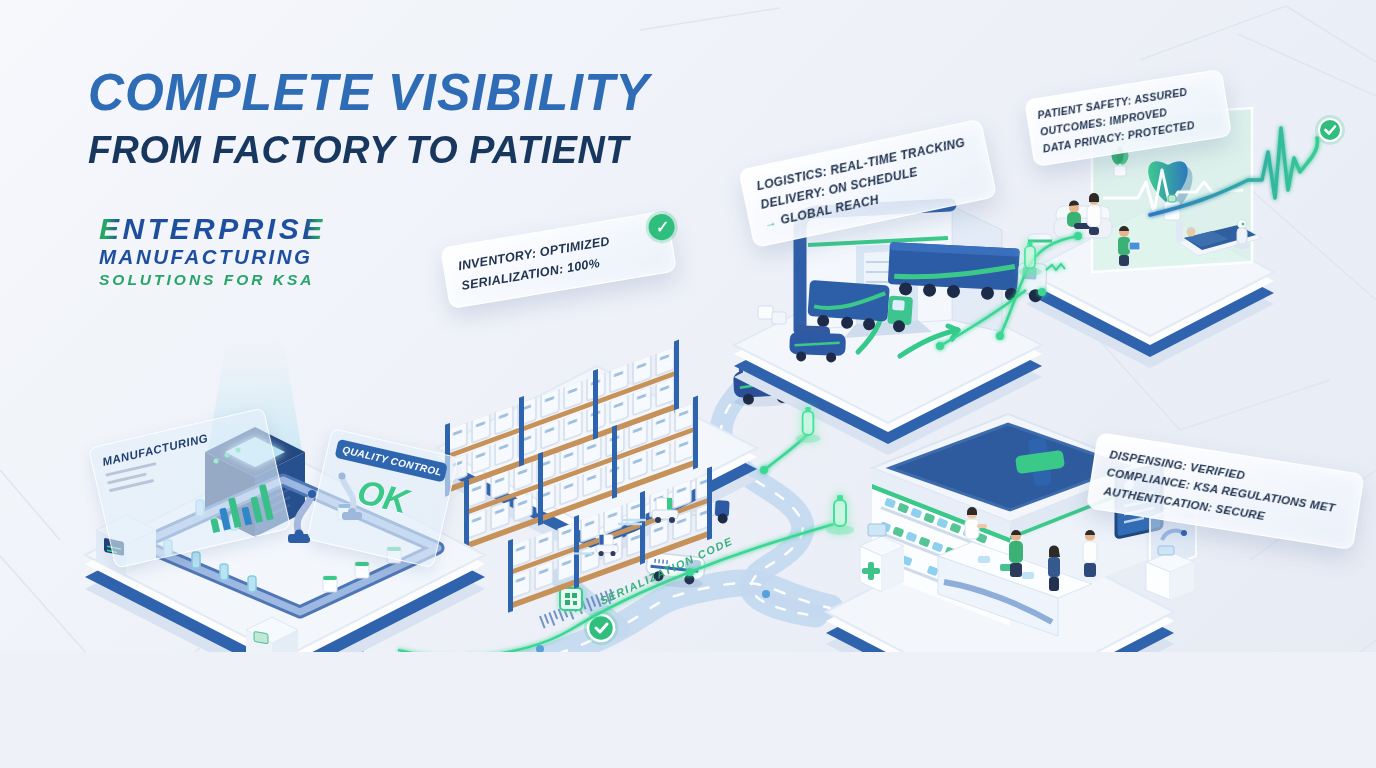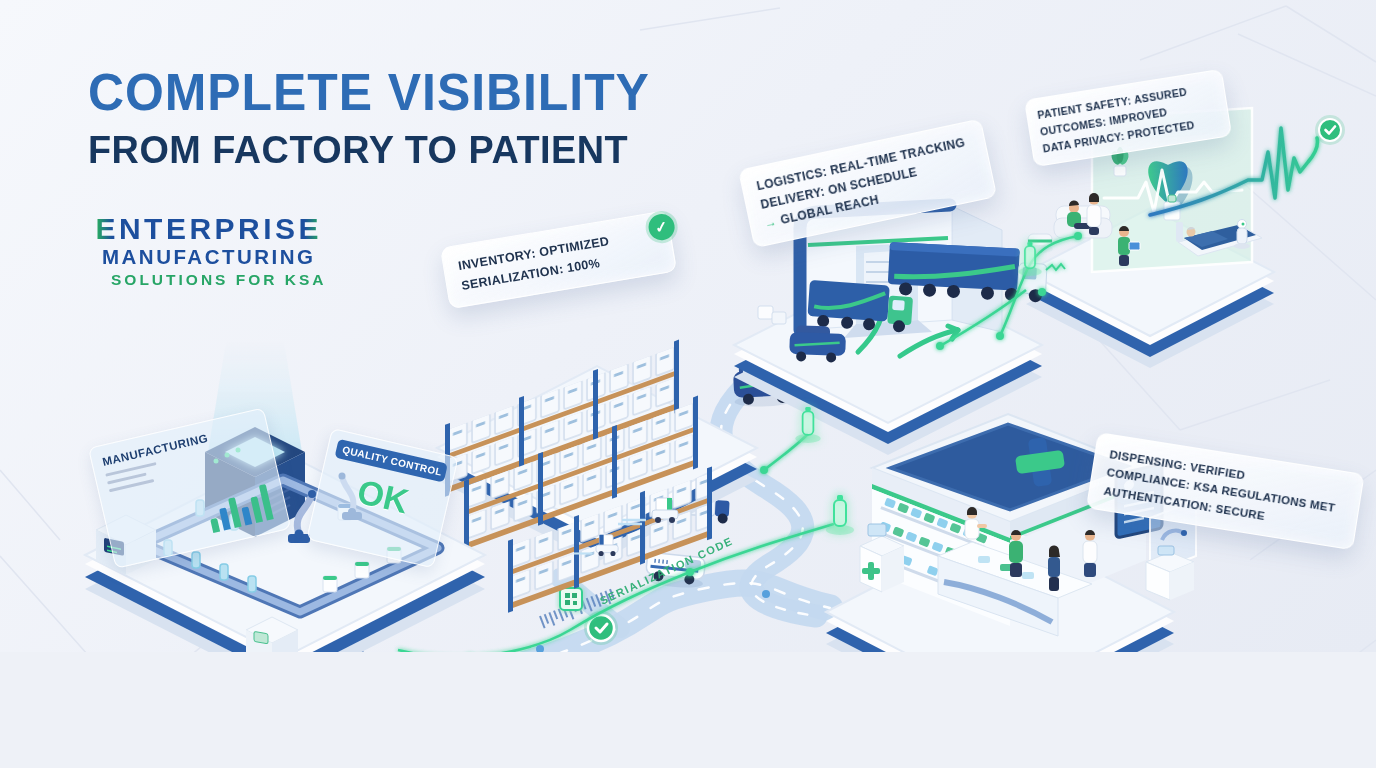--- a/index.html
+++ b/index.html
@@ -1,32 +1,32 @@
 <!DOCTYPE html>
 <html><head>
 <meta charset="utf-8">
 <style>
   html,body{margin:0;padding:0;background:#eef1f7;}
   .scene{position:relative;width:1376px;height:652px;overflow:hidden;
     background:linear-gradient(135deg,#f6f8fc 0%,#eef1f8 45%,#e7ebf4 100%);
-    font-family:"Liberation Sans",sans-serif;}
+    font-family:"Liberation Sans",sans-serif;font-style:italic;}
   .scene svg.illo{position:absolute;left:0;top:0;z-index:1;}
   .ov{position:absolute;z-index:3;transform-origin:left top;}
 
   
   .title1{left:88px;top:62px;font-size:52px;font-weight:800;letter-spacing:1px;
     color:#2e6cb5;transform:scaleX(.96);white-space:nowrap;}
   .title2{left:88px;top:128px;font-size:39px;font-weight:700;letter-spacing:.5px;
     color:#17375f;transform:scaleX(.97);white-space:nowrap;}
-  .logo{left:91px;top:212px;line-height:1.12;white-space:nowrap;text-align:center;}
+  .logo{left:99px;top:212px;line-height:1.12;white-space:nowrap;}
   .logo .l1{font-size:30px;font-weight:800;letter-spacing:3.5px;
     background:linear-gradient(90deg,#27a566 0%,#27a566 3%,#1d4f9e 9%,#1d4f9e 91%,#27a566 97%,#27a566 100%);
     -webkit-background-clip:text;background-clip:text;color:transparent;}
   .logo .l2{font-size:20.5px;font-weight:800;letter-spacing:2.5px;color:#1d4f9e;}
-  .logo .l3{font-size:15.5px;font-weight:800;letter-spacing:3px;color:#27a566;margin-top:2px;margin-left:20px;}
+  .logo .l3{font-size:15.5px;font-weight:800;letter-spacing:3px;color:#27a566;margin-top:2px;}
 
   
   .card{background:linear-gradient(160deg,rgba(255,255,255,.95),rgba(233,240,250,.85));
     border:1.5px solid rgba(255,255,255,.95);border-radius:10px;
     box-shadow:0 10px 22px rgba(70,100,150,.18), inset 0 0 14px rgba(255,255,255,.7);
     padding:10px 14px;color:#20334f;font-weight:700;line-height:1.6;letter-spacing:.3px;}
   .card div{white-space:nowrap;}
   .card-inventory{left:440px;top:248px;width:200px;font-size:12.5px;transform:rotate(-9.5deg);}
   .card-logistics{left:738px;top:170px;width:218px;font-size:12px;transform:rotate(-12deg);}
   .card-patient{left:1024px;top:100px;width:178px;font-size:10.5px;transform:rotate(-9deg);padding:8px 10px;}

